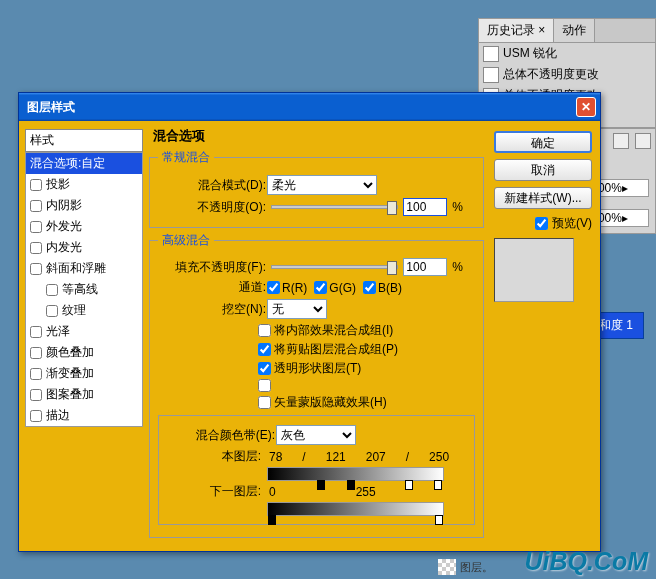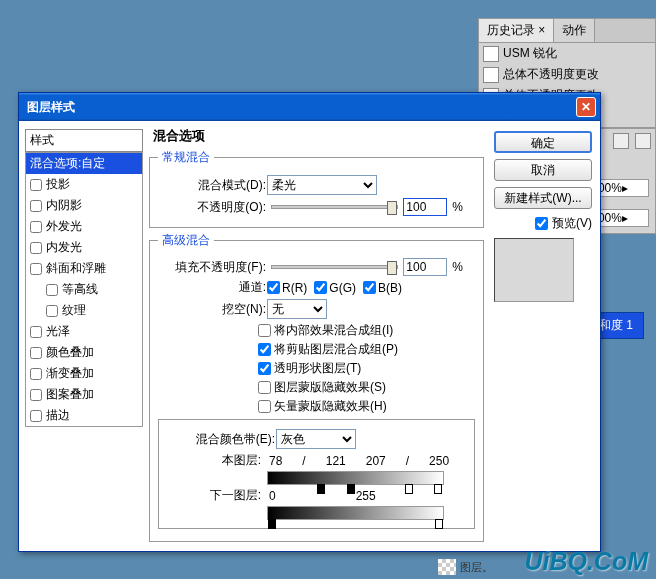--- a/index.html
+++ b/index.html
@@ -8,21 +8,21 @@
 .bg-tabs { display: flex; background: #c8c8c8; border-bottom: 1px solid #999; }
 .bg-tab { padding: 3px 8px; border-right: 1px solid #999; background: #d4d4d4; display:flex; align-items:center; gap:2px;}
 .bg-tab.active { background: #e8e8e8; }
 .bg-history-item { display: flex; align-items: center; padding: 2px 4px; gap: 4px; }
 .bg-history-item .icon { width: 16px; height: 16px; background: #fff; border: 1px solid #888; display:inline-block; }
 .bg-panels-area { background: #d4d4d4; }
 .watermark { position: absolute; bottom: 3px; right: 8px; font-size: 25px; font-weight: bold; font-style: italic; color: #0a7aa5; text-shadow: 1px 1px 2px rgba(255,255,255,0.6); }
 .right-extras { position:absolute; right:0; top:128px; width:200px; background:#d4d4d4; padding:4px; border:1px solid #999;}
 .percent-box { display:inline-flex; align-items:center; border:1px solid #999; background:#fff; padding:1px 20px; margin:2px;}
 
-.dialog { position: absolute; left: 18px; top: 92px; width: 583px; height: 460px; background: #ffffff; border: 1px solid #003399; box-shadow: 2px 2px 6px rgba(0,0,0,0.4); }
+.dialog { position: absolute; left: 18px; top: 92px; width: 583px; height: 460px; background: #eab308; border: 1px solid #003399; box-shadow: 2px 2px 6px rgba(0,0,0,0.4); }
 .titlebar { height: 28px; background: linear-gradient(to bottom, #3a8cf0 0%, #0a5fd0 8%, #0a5fd0 92%, #083f9a 100%); display: flex; align-items: center; padding: 0 4px; color: #fff; font-weight: bold; font-size:13px; }
 .titlebar .title { flex: 1; padding-left: 4px; }
 .close-btn { width: 20px; height: 20px; background: #e05030; border: 1px solid #fff; border-radius: 3px; display:flex; align-items:center; justify-content:center; color:#fff; font-weight:bold; }
 
 .dialog-body { display: flex; height: calc(100% - 28px); }
 .left-col { width: 130px; padding: 8px 6px; }
 .style-list { border: 1px solid #999; background: #fff; }
 .style-hdr { border: 1px solid #888; padding: 2px 4px; background:#fff;}
 .style-item { padding: 2px 4px; display: flex; align-items: center; gap: 4px; }
 .style-item.selected { background: #1a50e0; color: #fff; }
@@ -222,21 +222,20 @@
         <div class="chk-row">
             <input type="checkbox" checked="" style="">
             <span>将剪贴图层混合成组(P)</span>
           </div>
         <div class="chk-row">
             <input type="checkbox" checked="" style="">
             <span>透明形状图层(T)</span>
           </div>
         <div class="chk-row">
             <input type="checkbox" style="">
-            <span>图层蒙版隐藏效果(S)</span>
           </div>
         <div class="chk-row">
             <input type="checkbox" style="">
             <span>矢量蒙版隐藏效果(H)</span>
           </div>
 
         <div class="fieldset-inner">
           <div class="row">
             <span class="lbl">混合颜色带(E):</span>
             <select class="combo" style="width:80px"><option>灰色</option></select>

